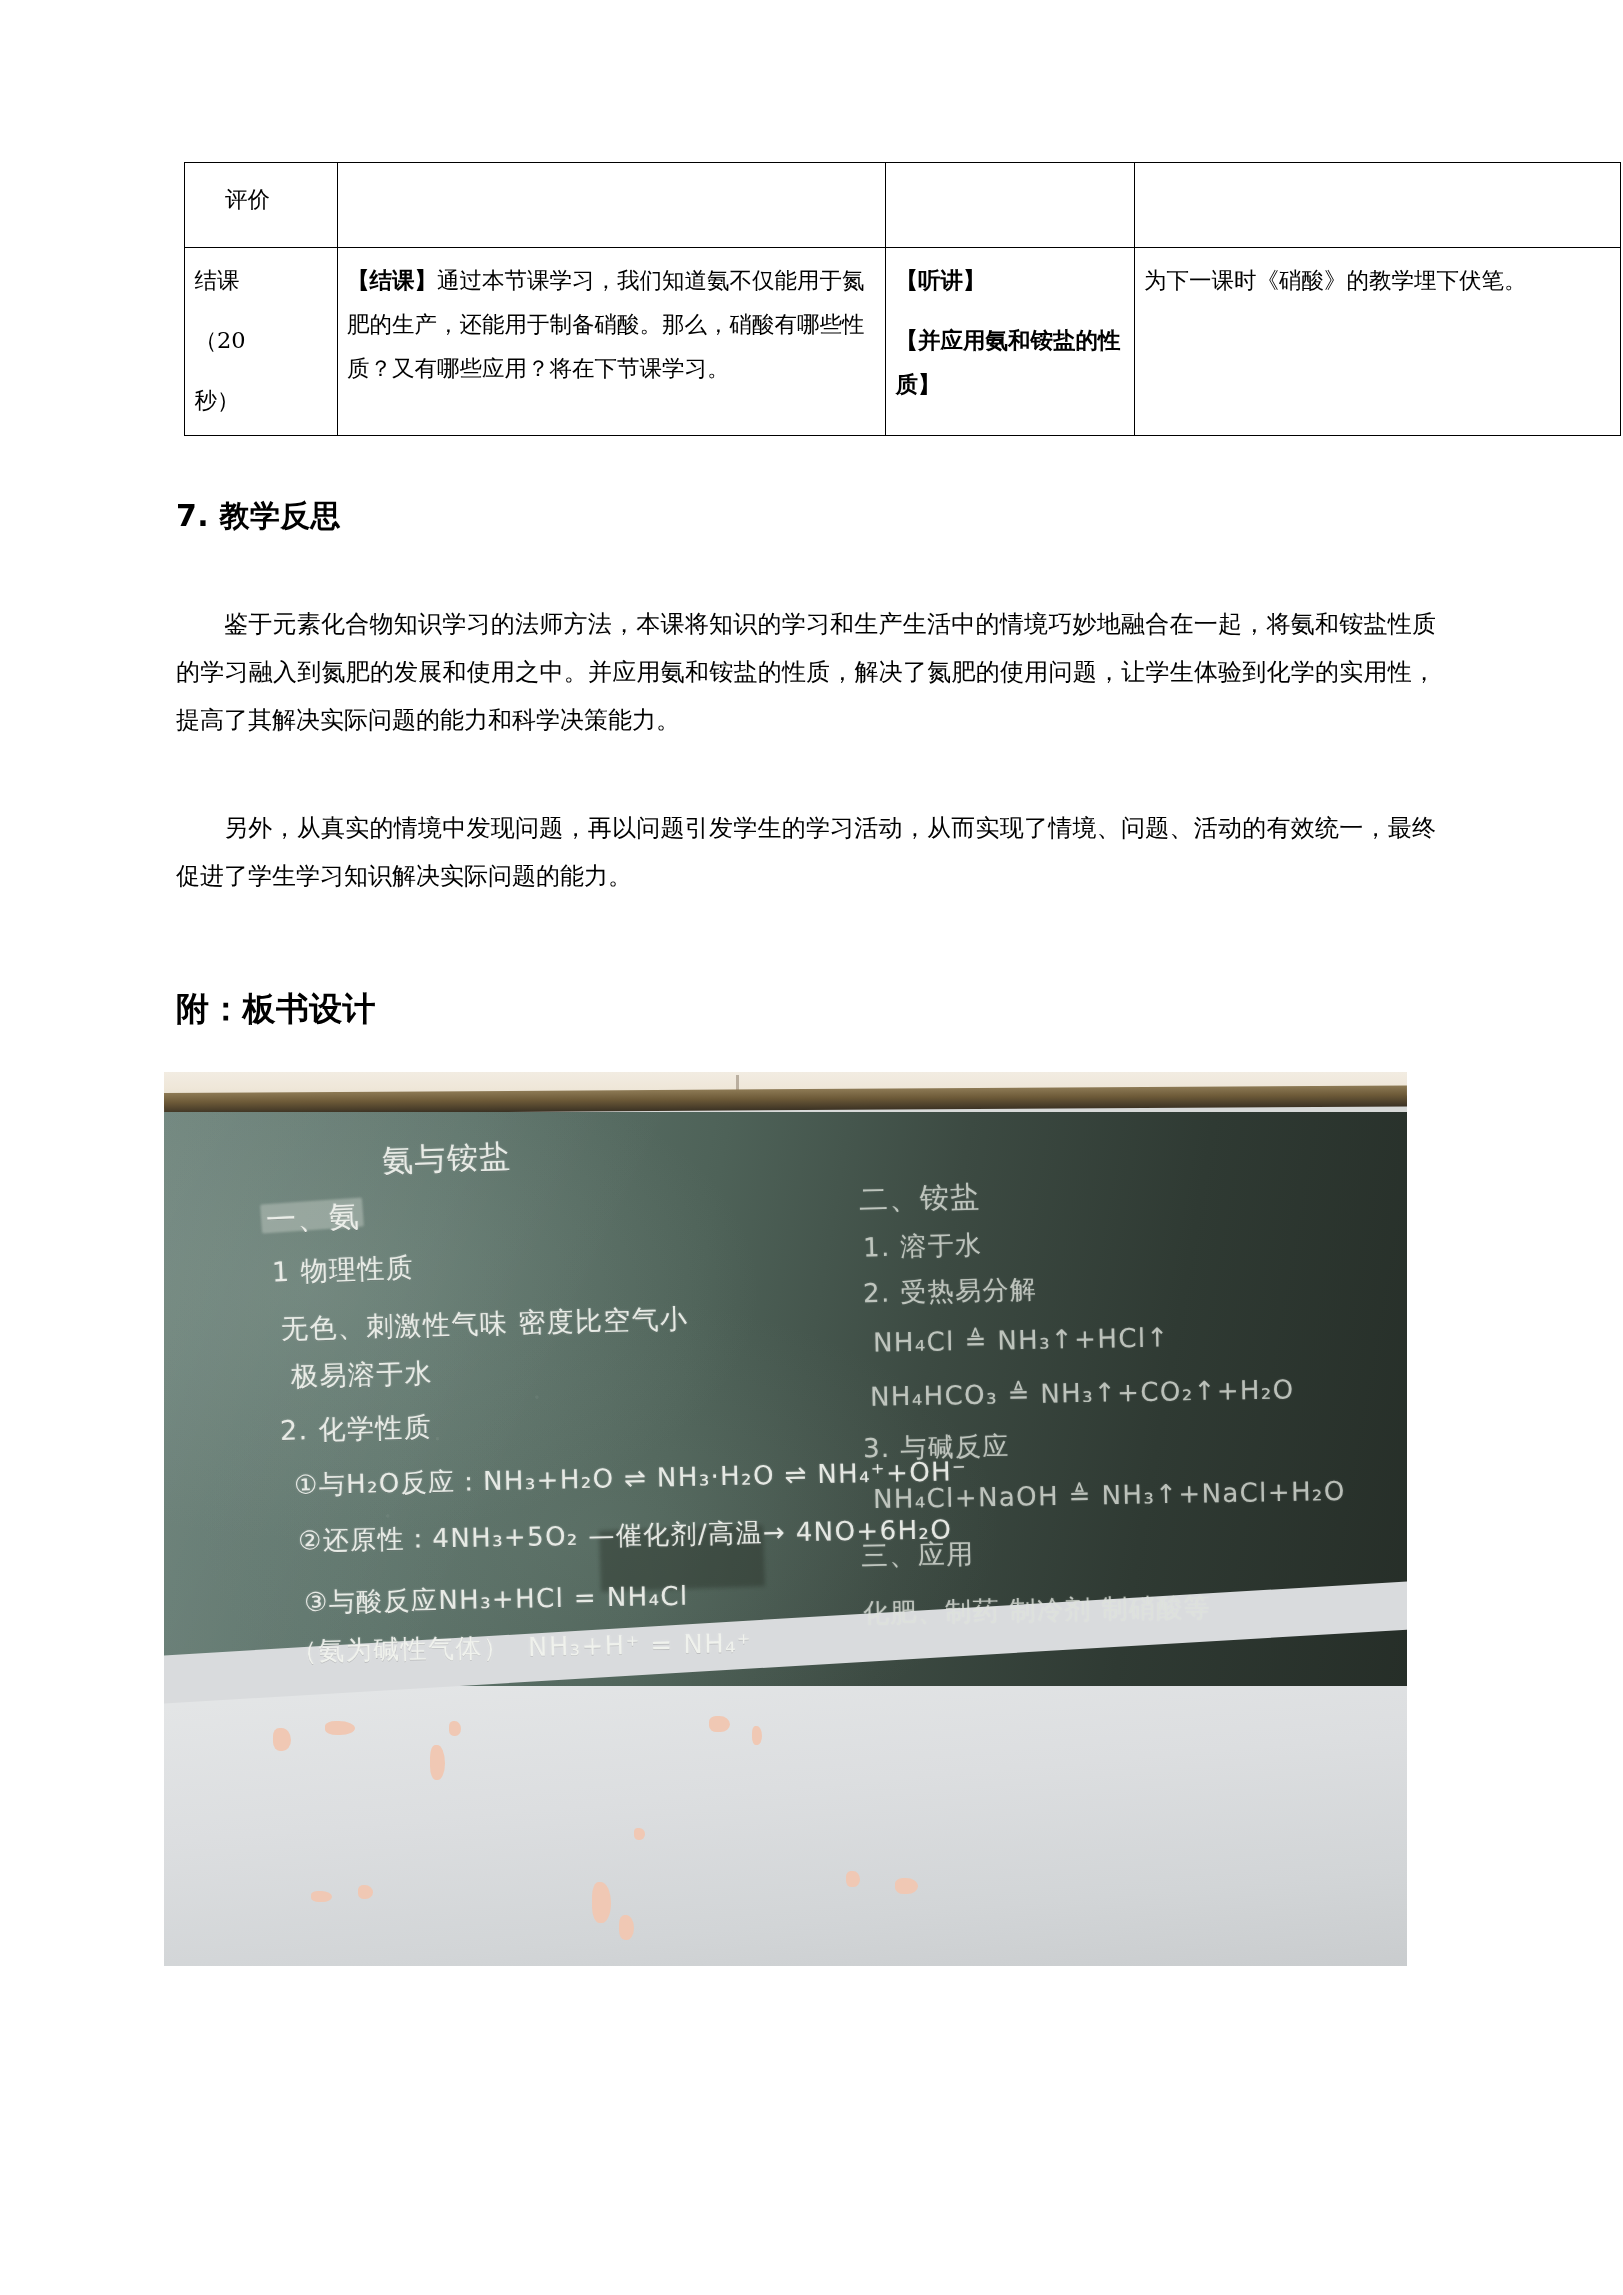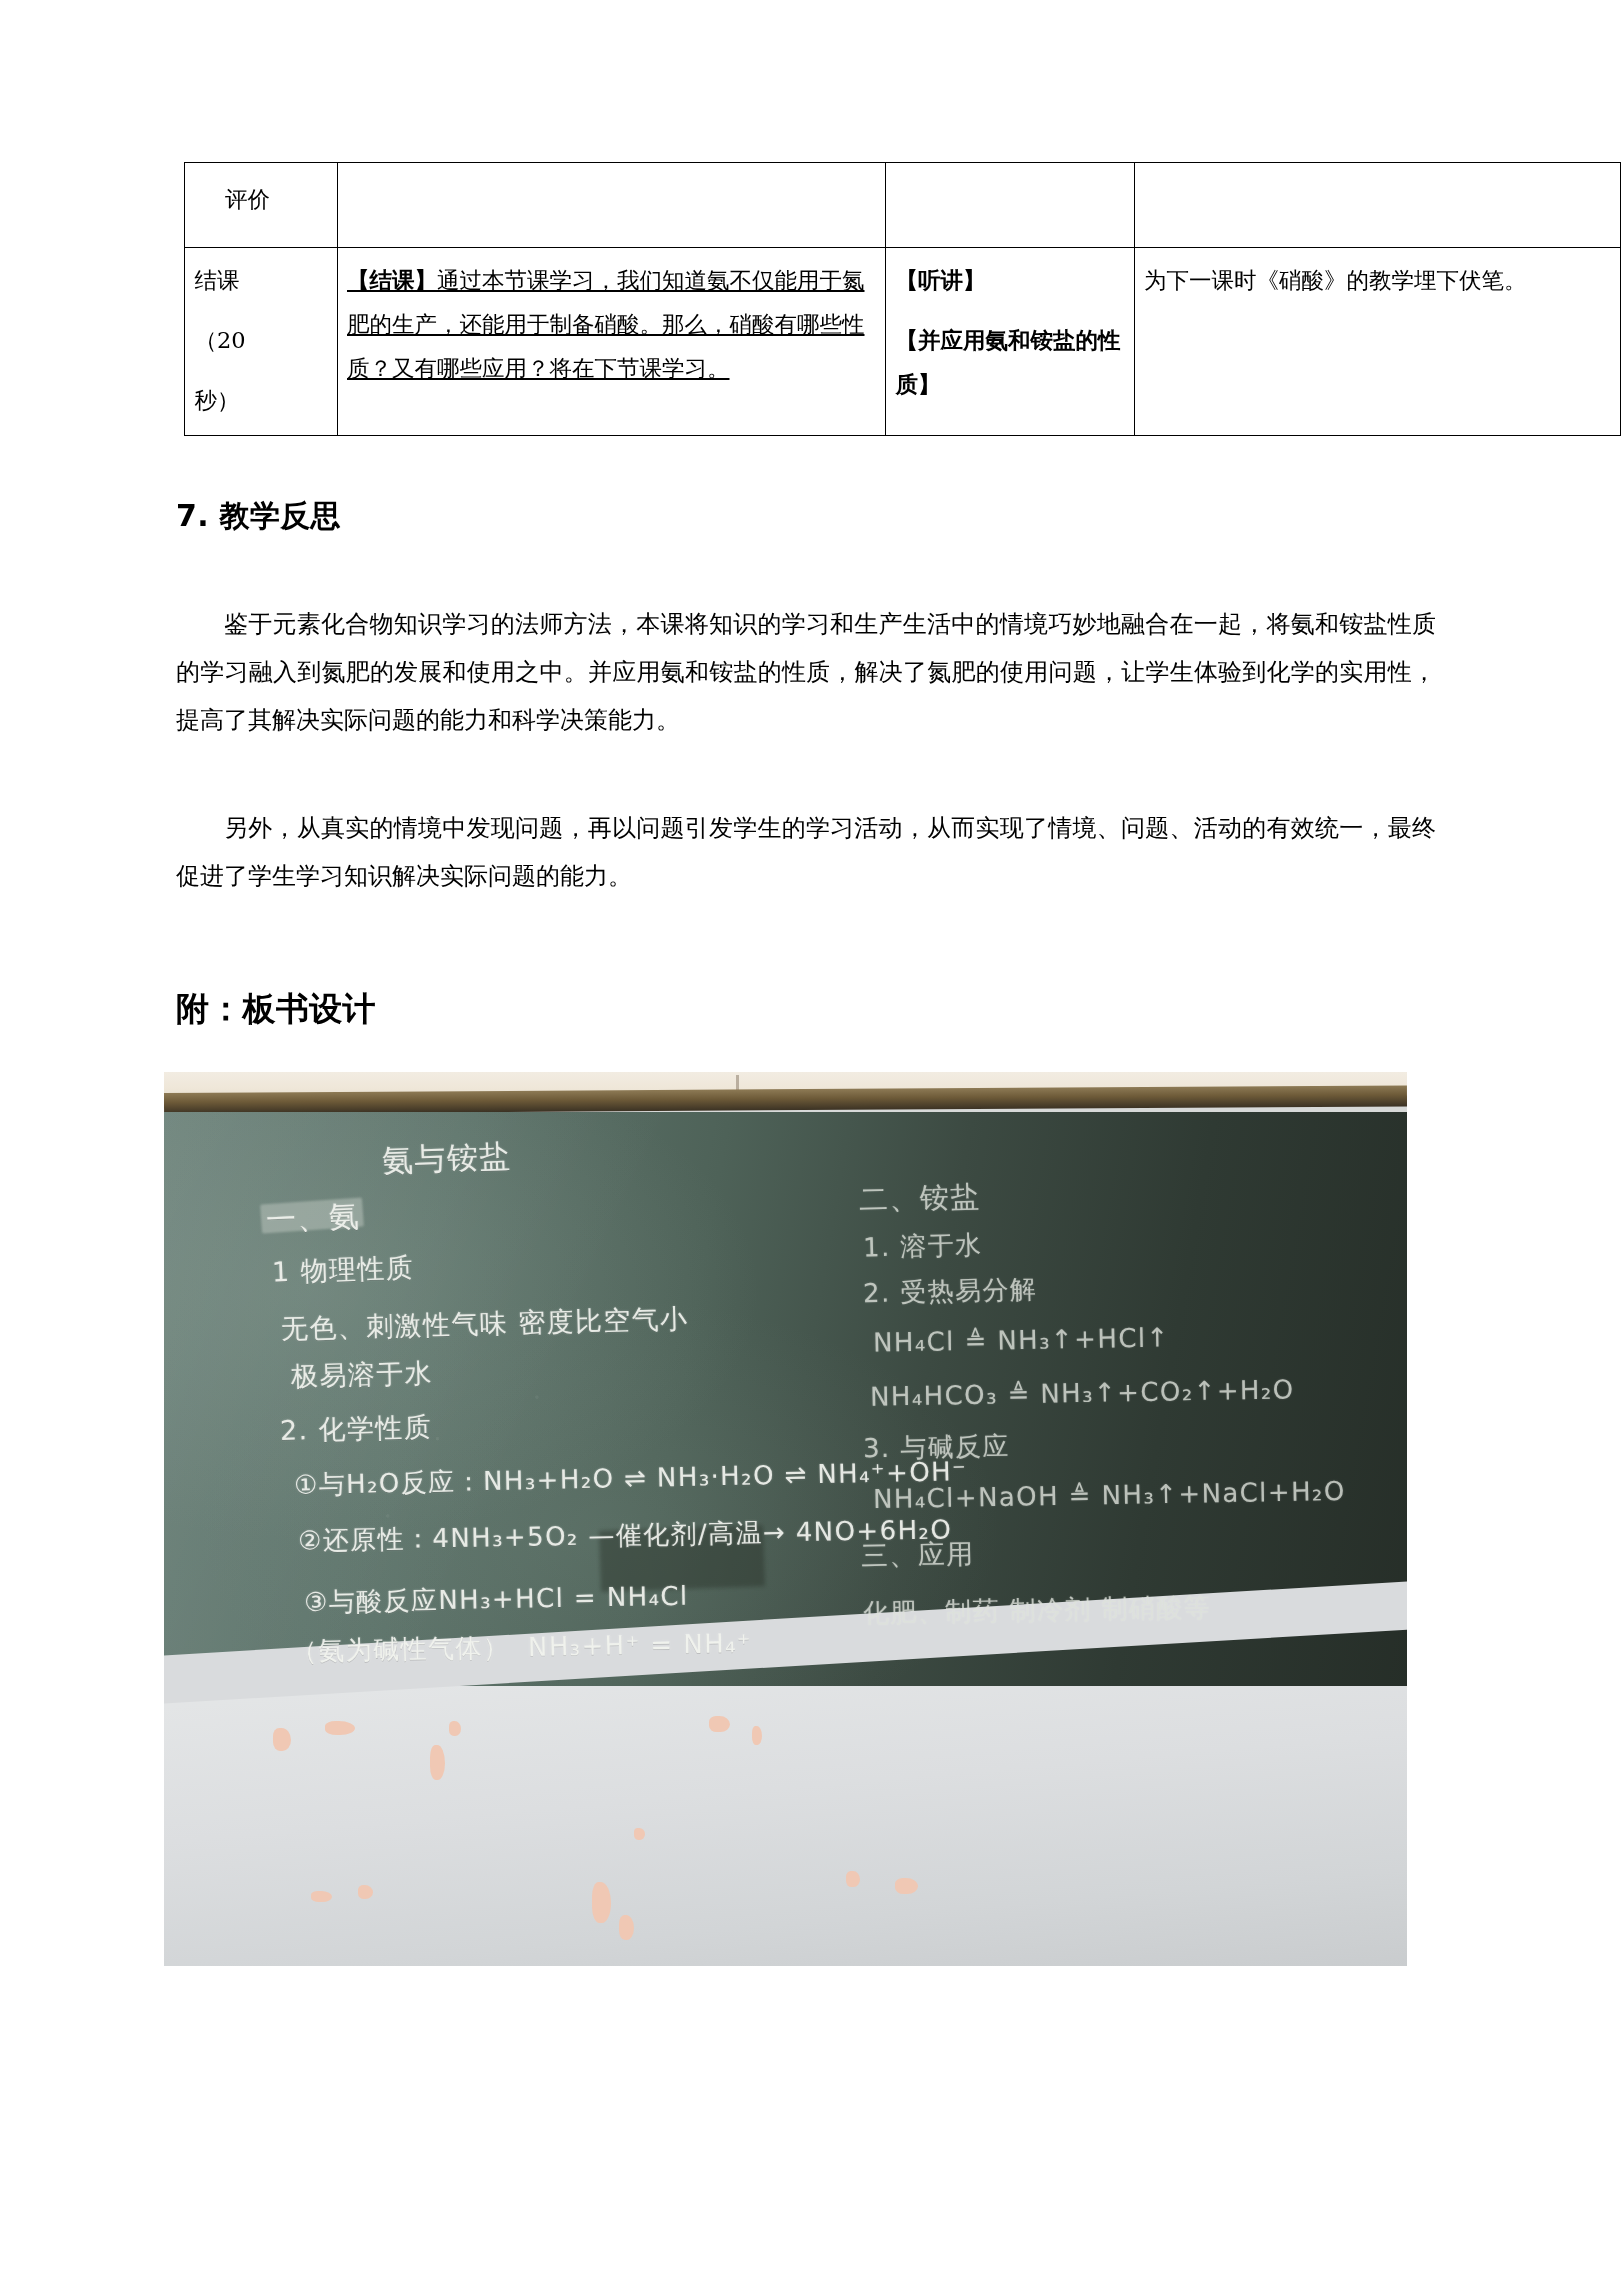--- a/index.html
+++ b/index.html
@@ -35,21 +35,21 @@
   }
   .plan-table td {
     border: 1.4px solid #000;
     vertical-align: top;
     padding: 11px 9.5px 12.3px 9.5px;
     font-size: 22.5px;
     line-height: 1.95;
     font-family: "DejaVu Serif", "Liberation Serif", serif;
   }
   .col-1 { width: 102px; }
-  .col-2 { width: 498px; text-decoration: underline; }
+  .col-2 { width: 498px; }
   .col-3 { width: 198px; }
   .col-4 { width: 436px; }
 
   .row-eval td { height: 57px; padding-left: 40px; }
   .row-eval .col-1 { padding-top: 15px; }
   .b { font-weight: bold; }
   .blk { display: block; }
   .blk + .blk { margin-top: 16px; }
 
   

